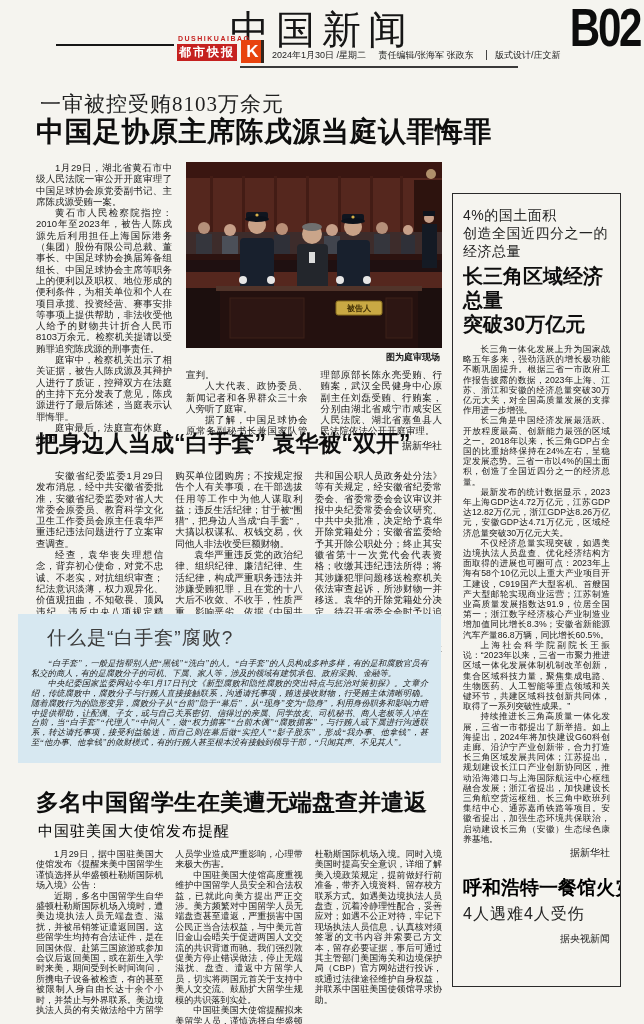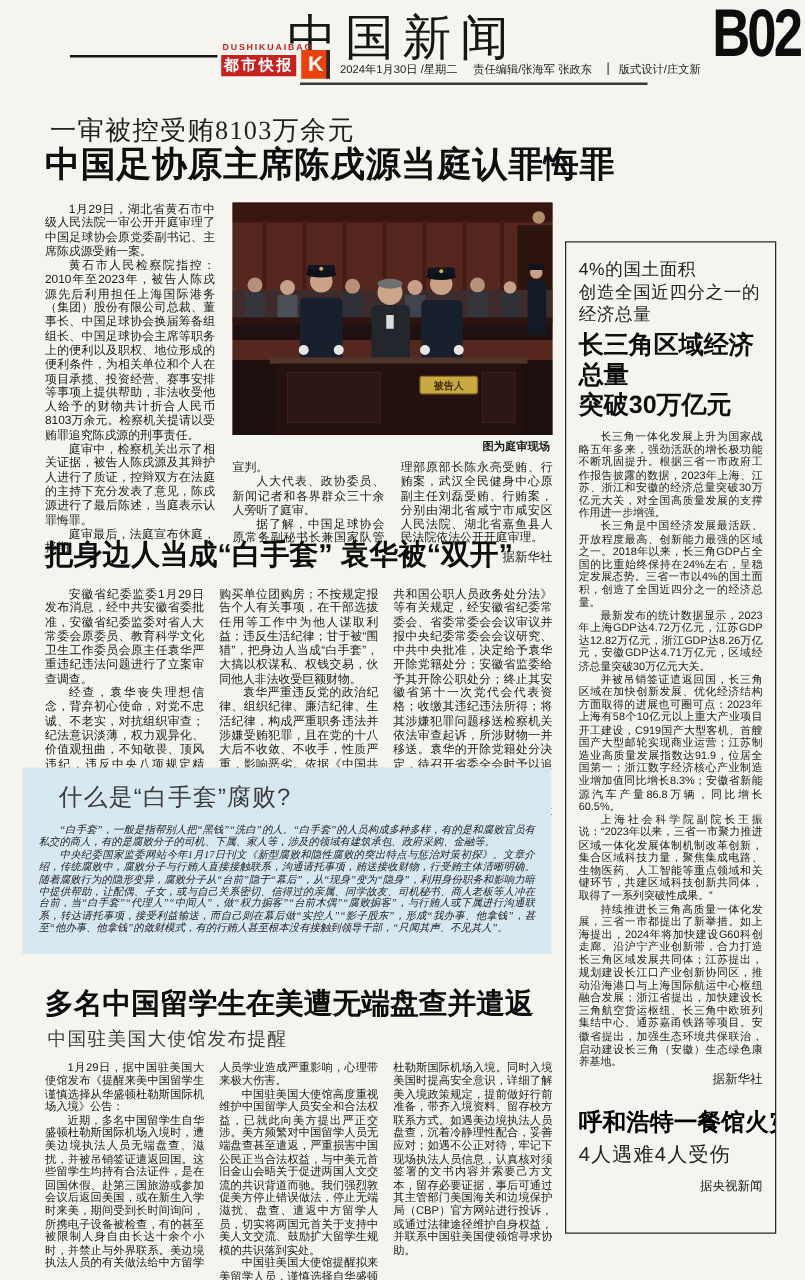--- a/index.html
+++ b/index.html
@@ -54,21 +54,21 @@
   
   .gbox { position:absolute; left:18px; top:614px; width:423px; height:149px;
     background:#d7e8f1; box-sizing:border-box; padding:9px 13px 0 13px; }
   .gbox-title { font-size:19px; color:#3c3c3c; letter-spacing:1px; margin:2px 0 8px 16px; }
   .gbox-body p { font-size:8.3px; line-height:9.9px; text-align:justify; text-indent:2em;
     font-style:italic; color:#222; font-family:"Liberation Serif","DejaVu Serif",serif; }
 
   
   .stu { position:absolute; left:36px; top:787px; width:406px; height:237px; overflow:hidden; }
   .stu-headline { font-size:23px; font-weight:800; color:#0e0e0e; white-space:nowrap; }
-  .stu-subhead { font-size:15px; color:#404040; margin:4px 0 8px 2px; letter-spacing:1px; }
+  .stu-subhead { font-size:15px; color:#000000; margin:4px 0 8px 2px; letter-spacing:1px; }
   .stu-body { column-count:3; column-gap:12px; }
   .stu-body p { font-size:9px; line-height:10.4px; }
 
   
   .rail { position:absolute; left:452px; top:193px; width:169px; height:794px;
     border:1px solid #2a2a2a; box-sizing:border-box; padding:12px 10px 0 10px;
     background:#f5f4ef; overflow:hidden; }
   .sb-kicker div { font-size:14px; line-height:18px; color:#232323; letter-spacing:.5px; }
   .sb-headline { margin-top:4px; margin-bottom:8px; }
   .sb-headline div { font-size:20px; line-height:24px; font-weight:800; color:#0e0e0e; }
@@ -221,21 +221,21 @@
         <div>经济总量</div>
       </div>
     <div class="sb-headline">
         <div>长三角区域经济总量</div>
         <div>突破30万亿元</div>
       </div>
     <div class="sb-body bodyp">
         <p>长三角一体化发展上升为国家战略五年多来，强劲活跃的增长极功能不断巩固提升。根据三省一市政府工作报告披露的数据，2023年上海、江苏、浙江和安徽的经济总量突破30万亿元大关，对全国高质量发展的支撑作用进一步增强。</p>
         <p>长三角是中国经济发展最活跃、开放程度最高、创新能力最强的区域之一。2018年以来，长三角GDP占全国的比重始终保持在24%左右，呈稳定发展态势。三省一市以4%的国土面积，创造了全国近四分之一的经济总量。</p>
         <p>最新发布的统计数据显示，2023年上海GDP达4.72万亿元，江苏GDP达12.82万亿元，浙江GDP达8.26万亿元，安徽GDP达4.71万亿元，区域经济总量突破30万亿元大关。</p>
-        <p>并被吊销签证遣返回国，长三角区域在加快创新发展、优化经济结构方面取得的进展也可圈可点：2023年上海有58个10亿元以上重大产业项目开工建设，C919国产大型客机、首艘国产大型邮轮实现商业运营；江苏制造业高质量发展指数达91.9，位居全国第一；浙江数字经济核心产业制造业增加值同比增长8.3%；安徽省新能源汽车产量86.8万辆，同比增长60.5%。</p>
+        <p>不仅经济总量实现突破，如遇美边境执法人员盘查、优化经济结构方面取得的进展也可圈可点：2023年上海有58个10亿元以上重大产业项目开工建设，C919国产大型客机、首艘国产大型邮轮实现商业运营；江苏制造业高质量发展指数达91.9，位居全国第一；浙江数字经济核心产业制造业增加值同比增长8.3%；安徽省新能源汽车产量86.8万辆，同比增长60.5%。</p>
         <p>上海社会科学院副院长王振说：“2023年以来，三省一市聚力推进区域一体化发展体制机制改革创新，集合区域科技力量，聚焦集成电路、生物医药、人工智能等重点领域和关键环节，共建区域科技创新共同体，取得了一系列突破性成果。”</p>
         <p>持续推进长三角高质量一体化发展，三省一市都提出了新举措。如上海提出，2024年将加快建设G60科创走廊、沿沪宁产业创新带，合力打造长三角区域发展共同体；江苏提出，规划建设长江口产业创新协同区，推动沿海港口与上海国际航运中心枢纽融合发展；浙江省提出，加快建设长三角航空货运枢纽、长三角中欧班列集结中心、通苏嘉甬铁路等项目。安徽省提出，加强生态环境共保联治，启动建设长三角（安徽）生态绿色康养基地。</p>
       </div>
     <div class="byline">据新华社</div>
 
     <div class="fire">
       <div class="fire-headline">呼和浩特一餐馆火灾</div>
       <div class="fire-subhead">4人遇难4人受伤</div>
       <div class="byline">据央视新闻</div>
     </div>

